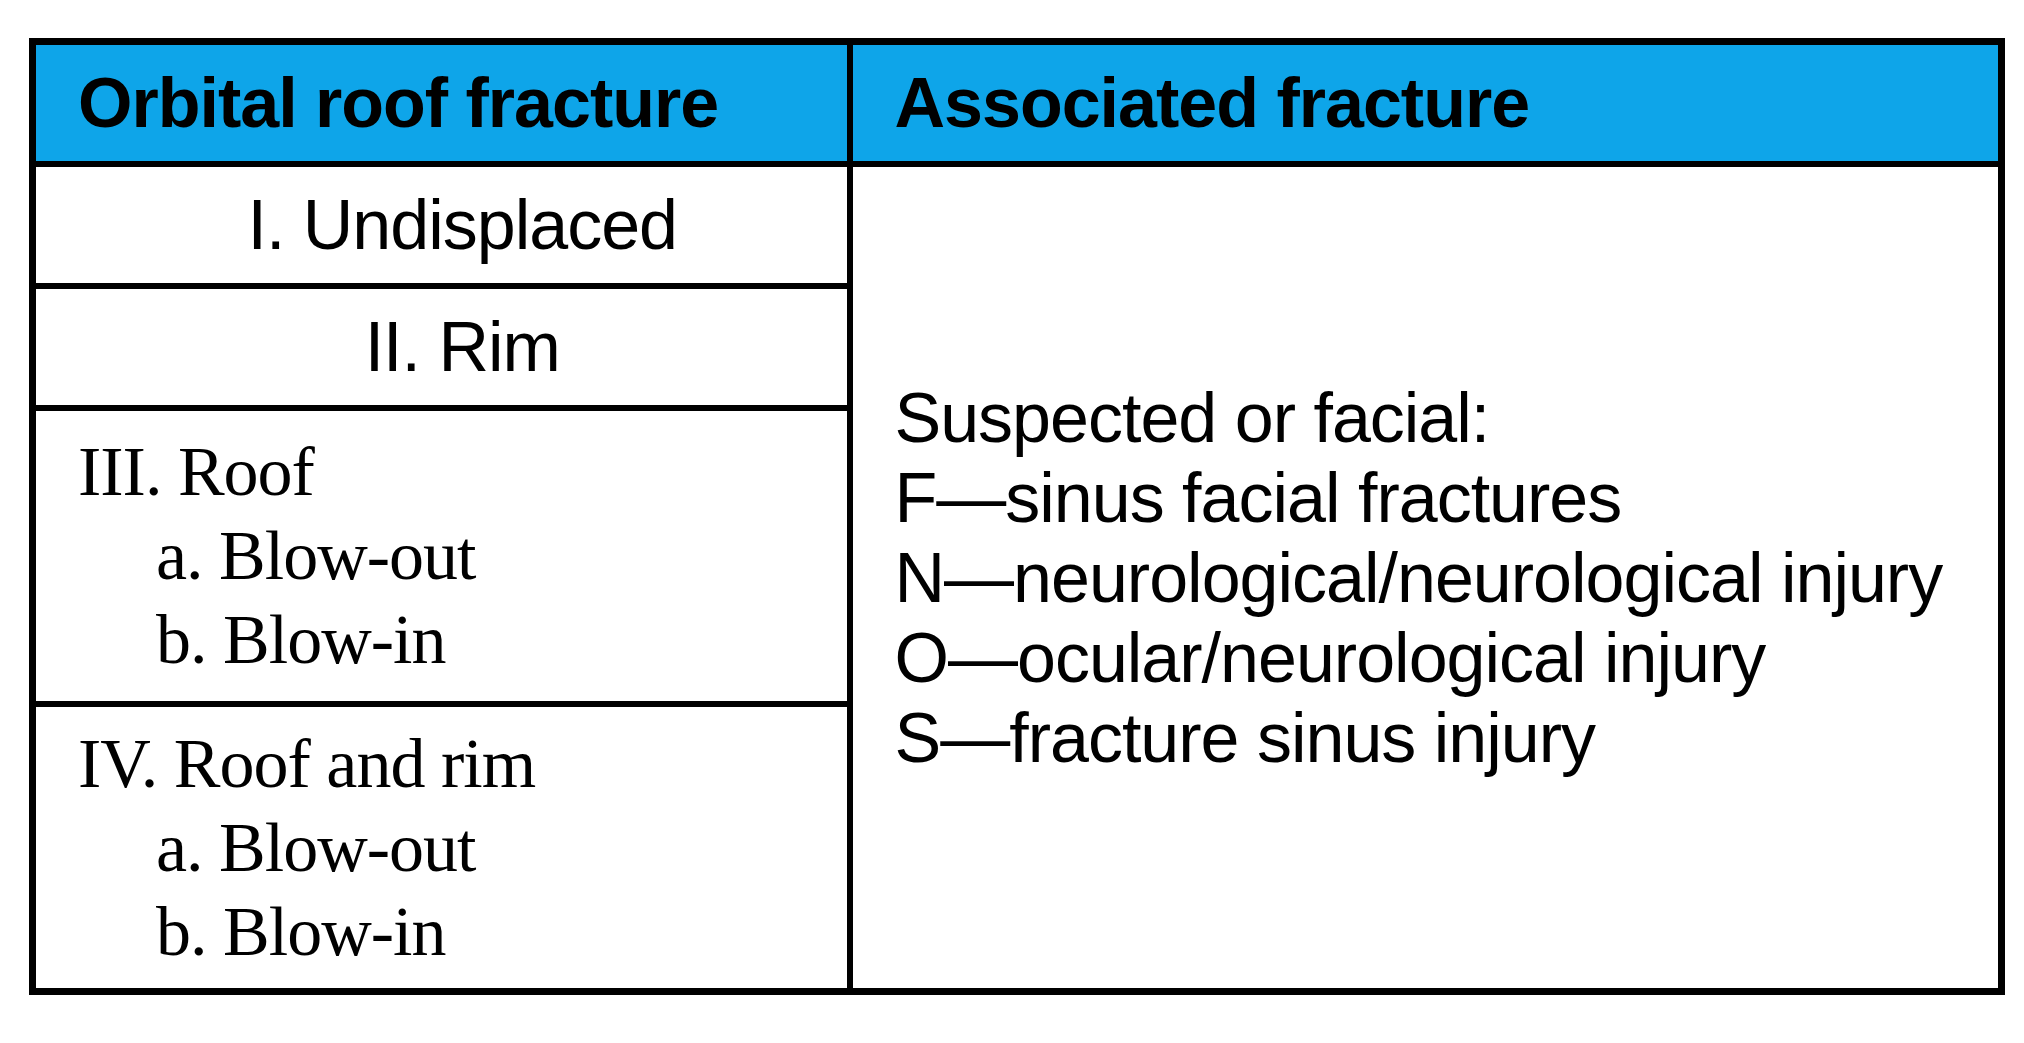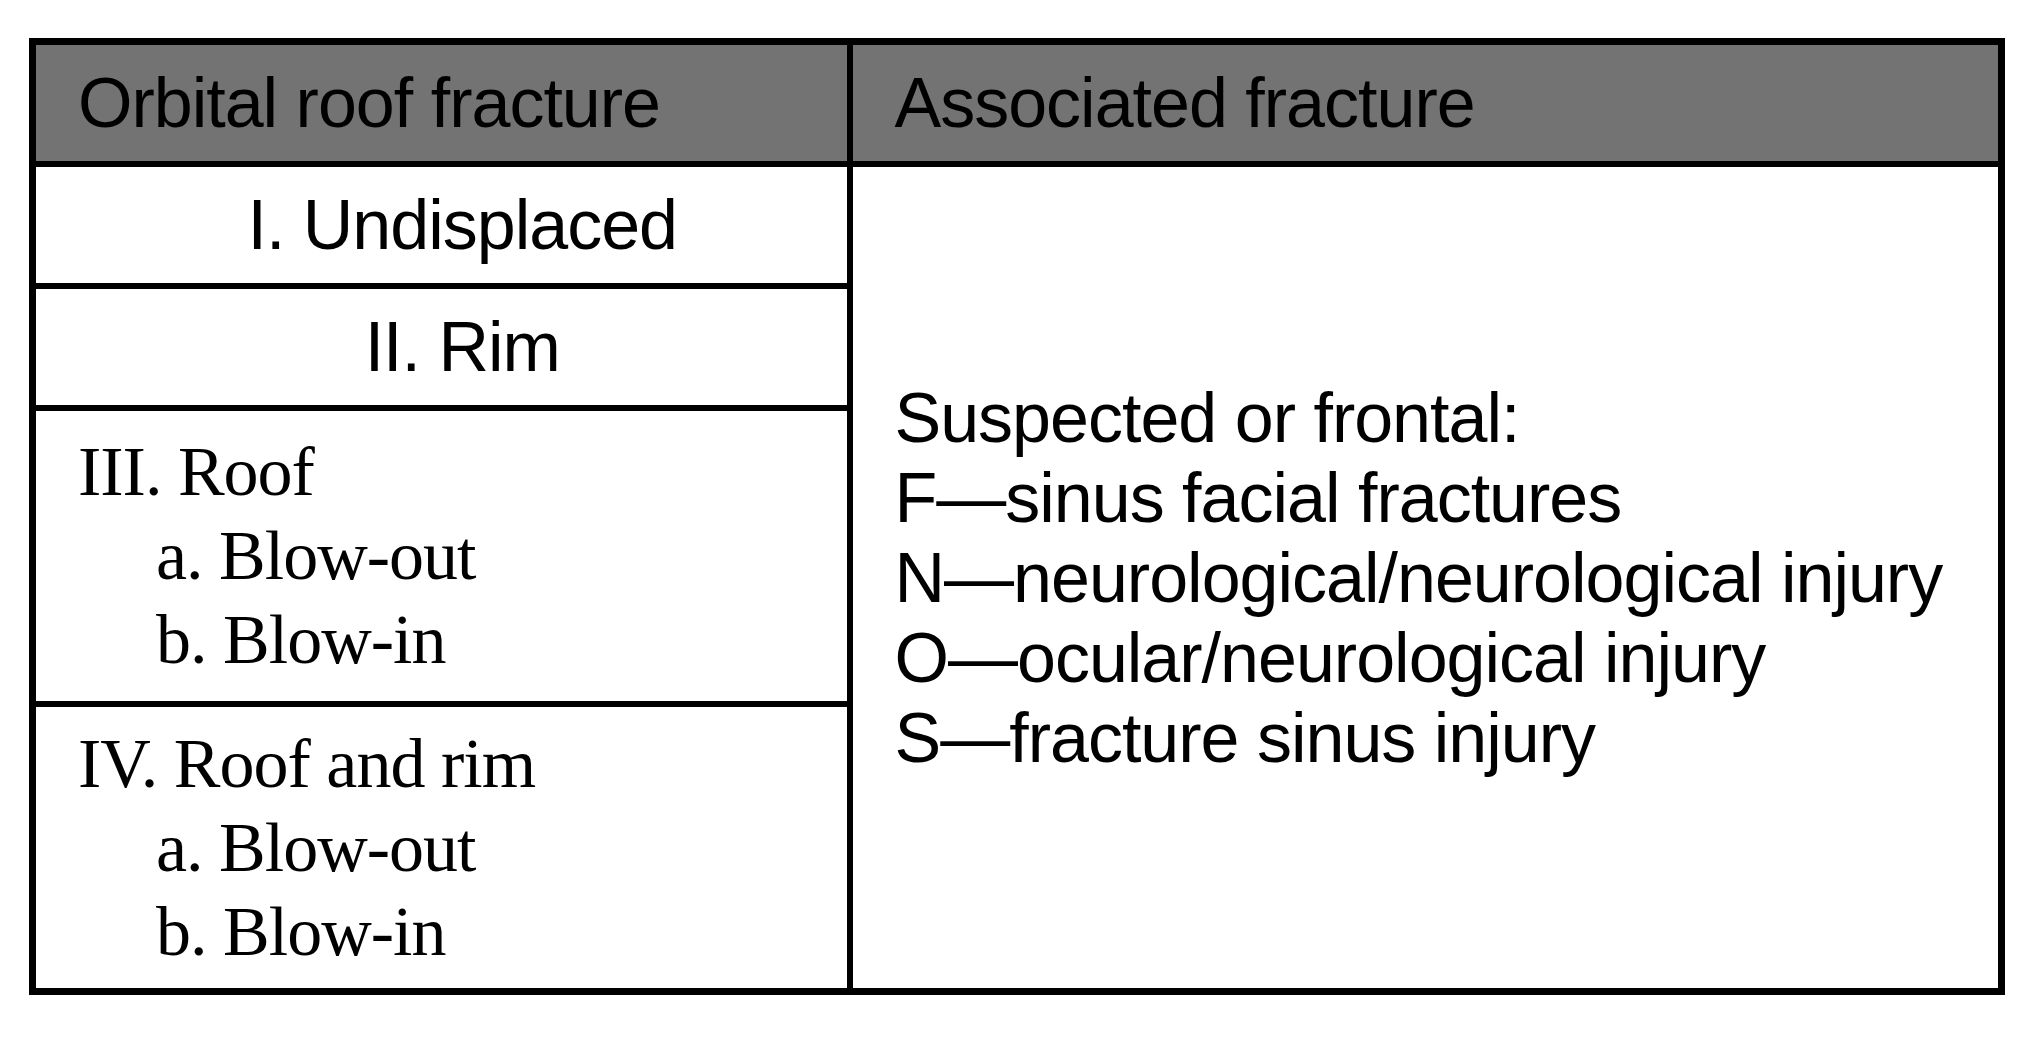--- a/index.html
+++ b/index.html
@@ -29,22 +29,22 @@
     border: 6px solid #000000;
     font-size: 70px;
     letter-spacing: -1px;
     padding: 0 0 0 42px;
     text-align: left;
     vertical-align: middle;
     white-space: nowrap;
     overflow: hidden;
   }
   table.classification th {
-    background: #737373;
-    font-weight: 400;
+    background: #0ea5e9;
+    font-weight: 700;
     height: 116px;
   }
   tr.row-single td.fracture-cell { height: 116px; text-align: center; }
   tr.row-triple-a td.fracture-cell { height: 290px; }
   tr.row-triple-b td.fracture-cell { height: 281px; }
   .cell-lines { line-height: 84px; font-family: Liberation Serif, serif; }
   .sub-line { padding-left: 78px; }
   td.injuries-cell {
     vertical-align: top;
     padding-top: 19px;
@@ -61,21 +61,21 @@
   </colgroup>
   <tbody>
     <tr>
       <th>Orbital roof fracture</th>
       <th>Associated fracture</th>
     </tr>
 
     <tr class="row-single">
       <td class="fracture-cell">I. Undisplaced</td>
       <td class="injuries-cell" rowspan="4">
-        <div class="injury-line">Suspected or frontal:</div>
+        <div class="injury-line">Suspected or facial:</div>
         <div class="injury-line">F—sinus facial fractures</div>
         <div class="injury-line">N—neurological/neurological injury</div>
         <div class="injury-line">O—ocular/neurological injury</div>
         <div class="injury-line">S—fracture sinus injury</div>
       </td>
     </tr>
 
     <tr class="row-single">
       <td class="fracture-cell">II. Rim</td>
     </tr>

